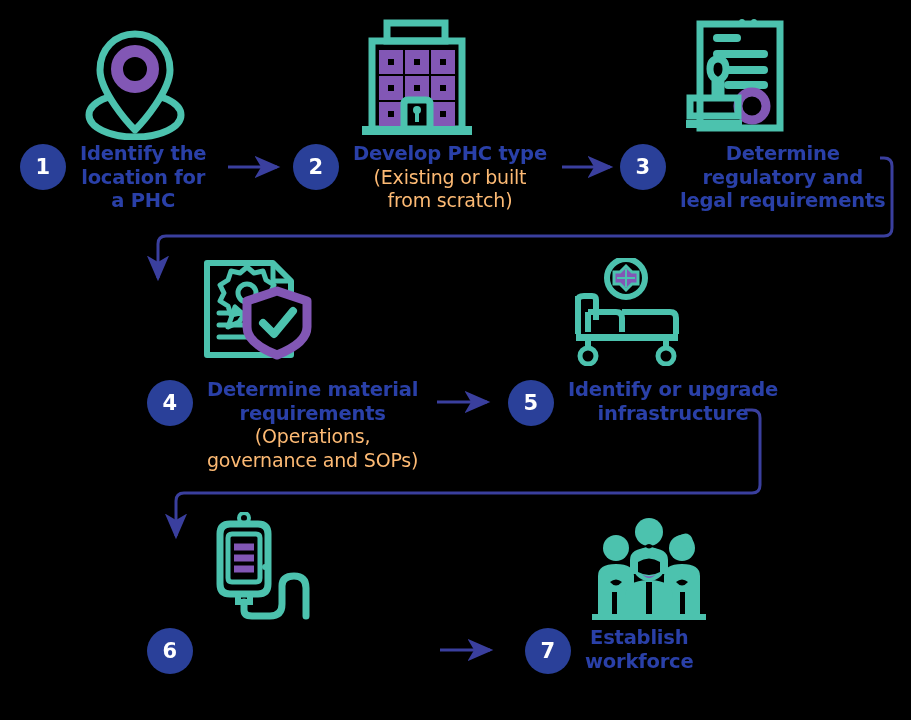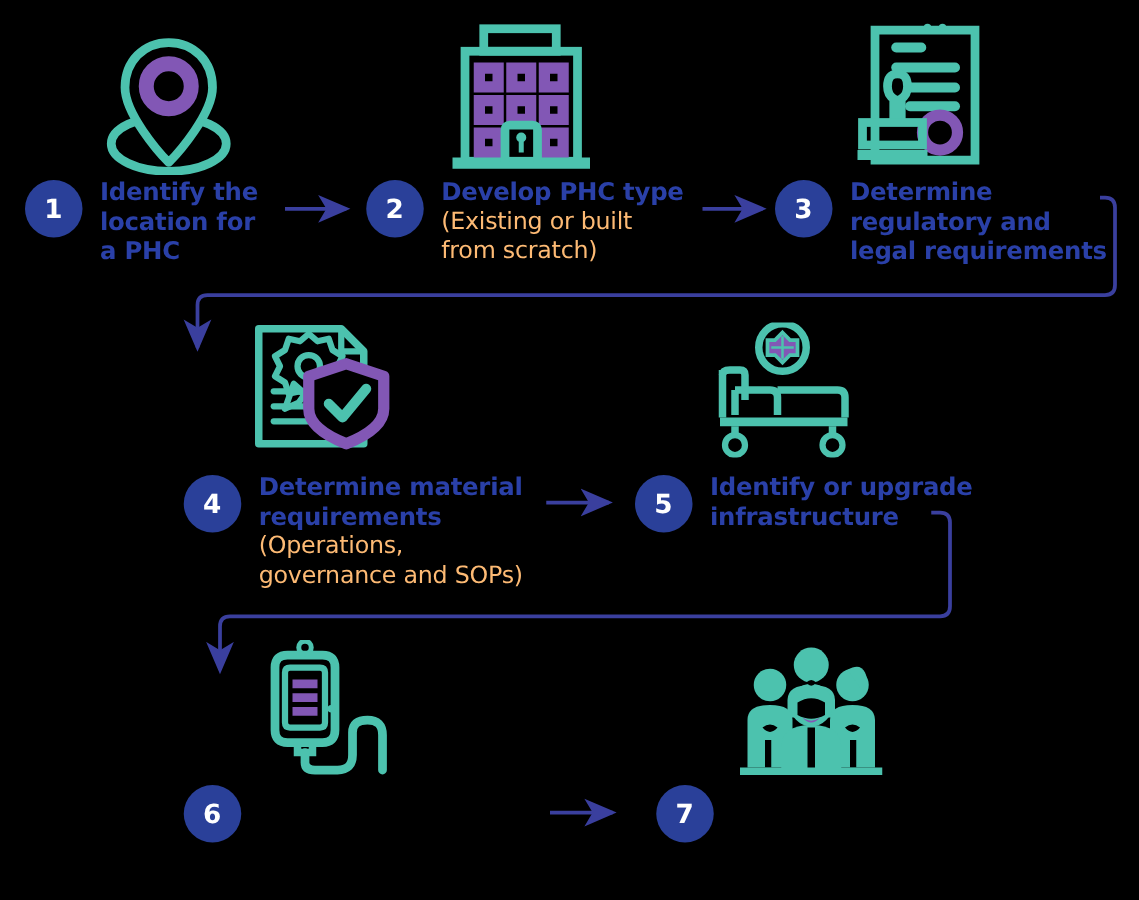--- a/index.html
+++ b/index.html
@@ -46,20 +46,21 @@
     justify-content: center;
     font-size: 21px;
     font-weight: bold;
     font-family: "DejaVu Sans", sans-serif;
     flex: 0 0 auto;
     letter-spacing: 0.5px;
   }
   .labels {
     margin-left: 14px;
     margin-top: -2px;
+    text-align: center;
   }
   .title {
     color: #2A40A8;
     font-size: 19.5px;
     font-weight: bold;
     line-height: 23.5px;
     font-family: "DejaVu Sans", sans-serif;
     letter-spacing: -0.2px;
     white-space: pre-line;
   }
@@ -281,15 +282,19 @@
 infrastructure</div>
     </div>
   </div>
 
   <div class="step" style="left:147px; top:628px; width:290px;">
     <div class="badge">6</div>
   </div>
 
   <div class="step" style="left:525px; top:628px; width:270px;">
     <div class="badge">7</div>
+    <div class="labels">
+      <div class="title">Establish
+workforce</div>
+    </div>
   </div>
 
 </div>
 
 </body></html>

